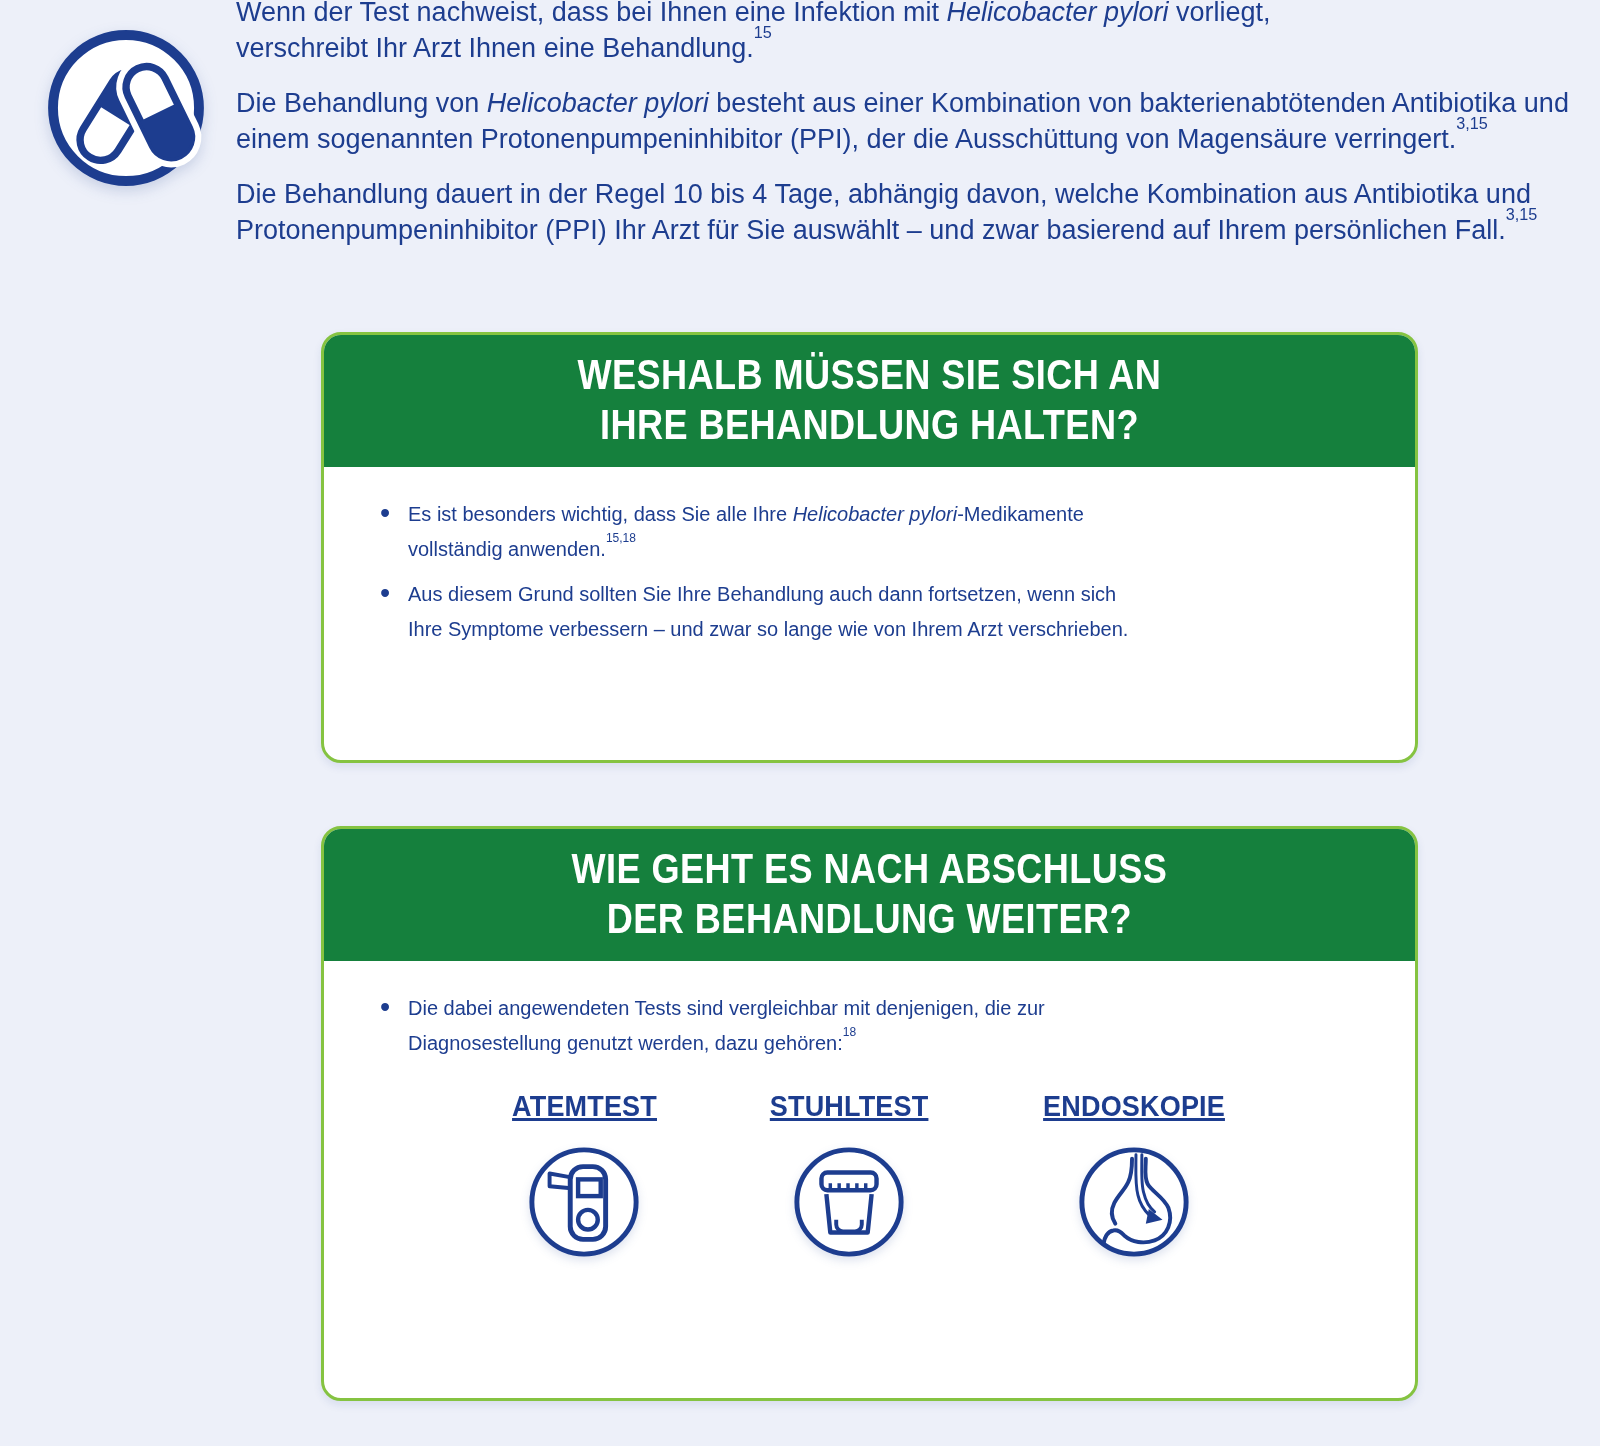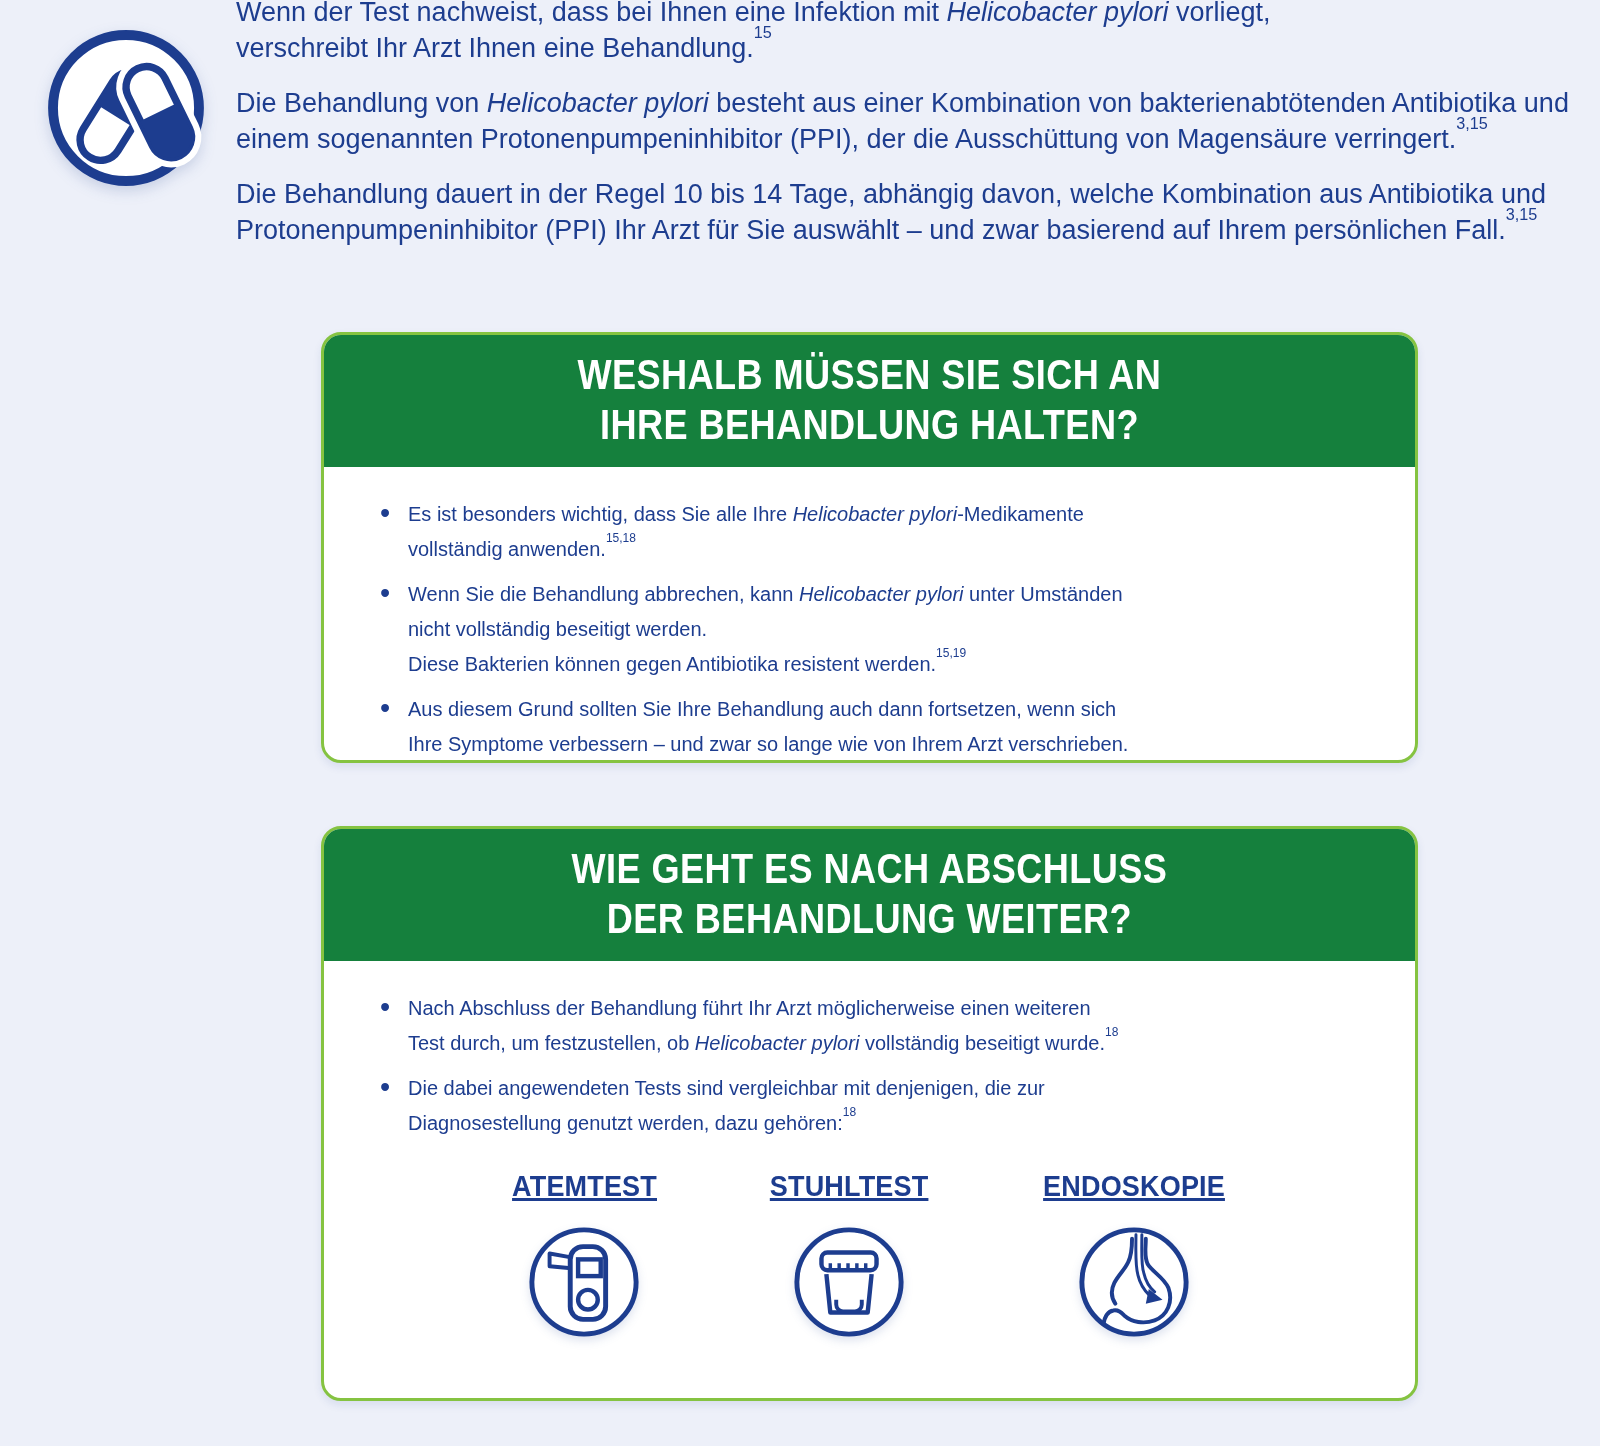--- a/index.html
+++ b/index.html
@@ -60,50 +60,48 @@
         <g transform="rotate(-26 140 105)">
           <rect x="115" y="46" width="50" height="118" rx="25" fill="#ffffff" stroke="#ffffff" stroke-width="24"></rect>
           <rect x="115" y="46" width="50" height="118" rx="25" fill="#ffffff" stroke="#1d3d8f" stroke-width="9"></rect>
           <path d="M115,105 h50 v34 a25,25 0 0 1 -50,0 z" fill="#1d3d8f"></path>
         </g>
       </svg>
     </div>
     <div class="intro-text">
       <p><span>Wenn der Test nachweist, dass bei Ihnen eine Infektion mit </span><i>Helicobacter pylori</i><span> vorliegt,</span><br><span>verschreibt Ihr Arzt Ihnen eine Behandlung.</span><sup>15</sup></p>
       <p><span>Die Behandlung von </span><i>Helicobacter pylori</i><span> besteht aus einer Kombination von bakterienabtötenden Antibiotika und</span><br><span>einem sogenannten Protonenpumpeninhibitor (PPI), der die Ausschüttung von Magensäure verringert.</span><sup>3,15</sup></p>
-      <p><span>Die Behandlung dauert in der Regel 10 bis 14 Tage, abhängig davon, welche Kombination aus Antibiotika und</span><br><span>Protonenpumpeninhibitor (PPI) Ihr Arzt für Sie auswählt – und zwar basierend auf Ihrem persönlichen Fall.</span><sup>3,15</sup></p>
+      <p><span>Die Behandlung dauert in der Regel 10 bis 4 Tage, abhängig davon, welche Kombination aus Antibiotika und</span><br><span>Protonenpumpeninhibitor (PPI) Ihr Arzt für Sie auswählt – und zwar basierend auf Ihrem persönlichen Fall.</span><sup>3,15</sup></p>
     </div>
   </header>
 
   <section class="card card1">
     <div class="card-header">
       <h2 class="card-title">
         <span>WESHALB MÜSSEN SIE SICH AN</span><br>
         <span>IHRE BEHANDLUNG HALTEN?</span>
       </h2>
     </div>
     <div class="card-body">
       <ul class="bullets">
         <li><span>Es ist besonders wichtig, dass Sie alle Ihre </span><i>Helicobacter pylori</i><span>-Medikamente</span><br><span>vollständig anwenden.</span><sup>15,18</sup></li>
-        <li><span>Wenn Sie die Behandlung abbrechen, kann </span><i>Helicobacter pylori</i><span> unter Umständen</span><br><span>nicht vollständig beseitigt werden.</span><br><span>Diese Bakterien können gegen Antibiotika resistent werden.</span><sup>15,19</sup></li>
         <li><span>Aus diesem Grund sollten Sie Ihre Behandlung auch dann fortsetzen, wenn sich</span><br><span>Ihre Symptome verbessern – und zwar so lange wie von Ihrem Arzt verschrieben.</span></li>
       </ul>
     </div>
   </section>
 
   <section class="card card2">
     <div class="card-header">
       <h2 class="card-title">
         <span>WIE GEHT ES NACH ABSCHLUSS</span><br>
         <span>DER BEHANDLUNG WEITER?</span>
       </h2>
     </div>
     <div class="card-body">
       <ul class="bullets">
-        <li><span>Nach Abschluss der Behandlung führt Ihr Arzt möglicherweise einen weiteren</span><br><span>Test durch, um festzustellen, ob </span><i>Helicobacter pylori</i><span> vollständig beseitigt wurde.</span><sup>18</sup></li>
         <li><span>Die dabei angewendeten Tests sind vergleichbar mit denjenigen, die zur</span><br><span>Diagnosestellung genutzt werden, dazu gehören:</span><sup>18</sup></li>
       </ul>
 
       <div class="tests">
 
         <div class="test-col">
           <div class="test-label">ATEMTEST</div>
           <svg class="test-icon" viewBox="0 0 120 120">
             <circle cx="60" cy="60" r="53" fill="#ffffff" stroke="#1d3d8f" stroke-width="5"></circle>
             <polygon points="47,35 25,31 25,44 47,46" fill="#ffffff" stroke="#1d3d8f" stroke-width="4" stroke-linejoin="round"></polygon>

